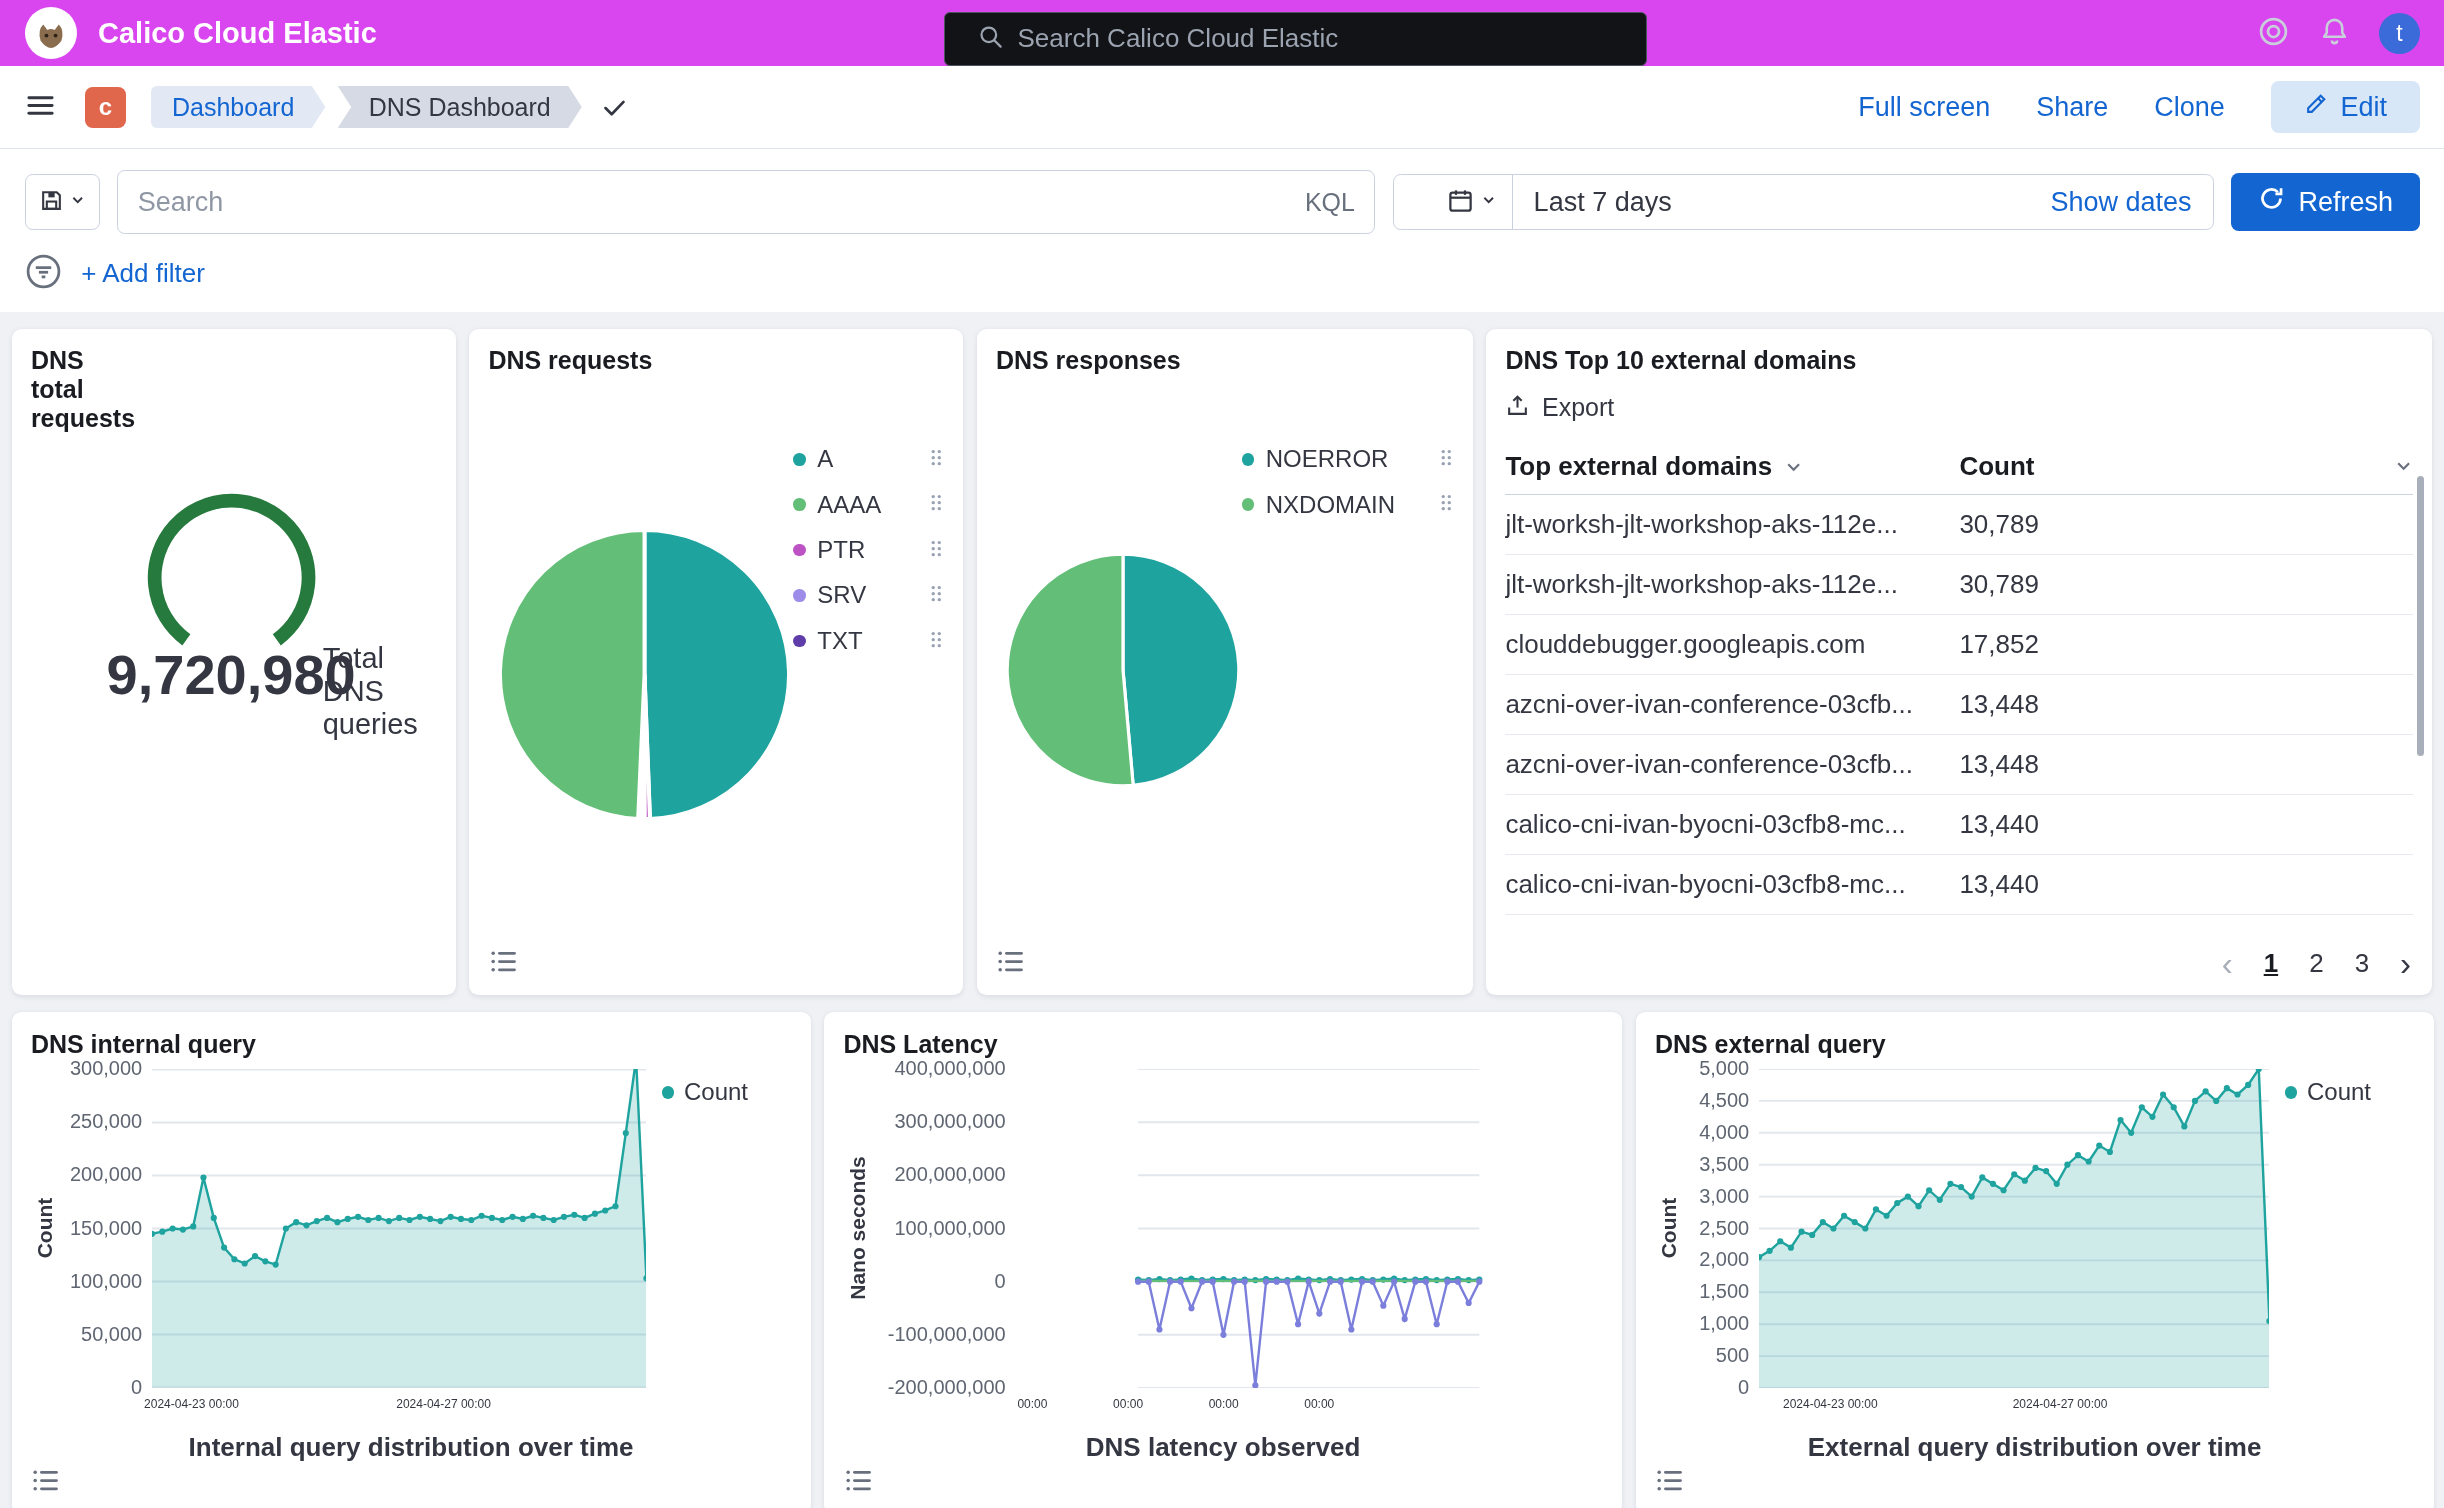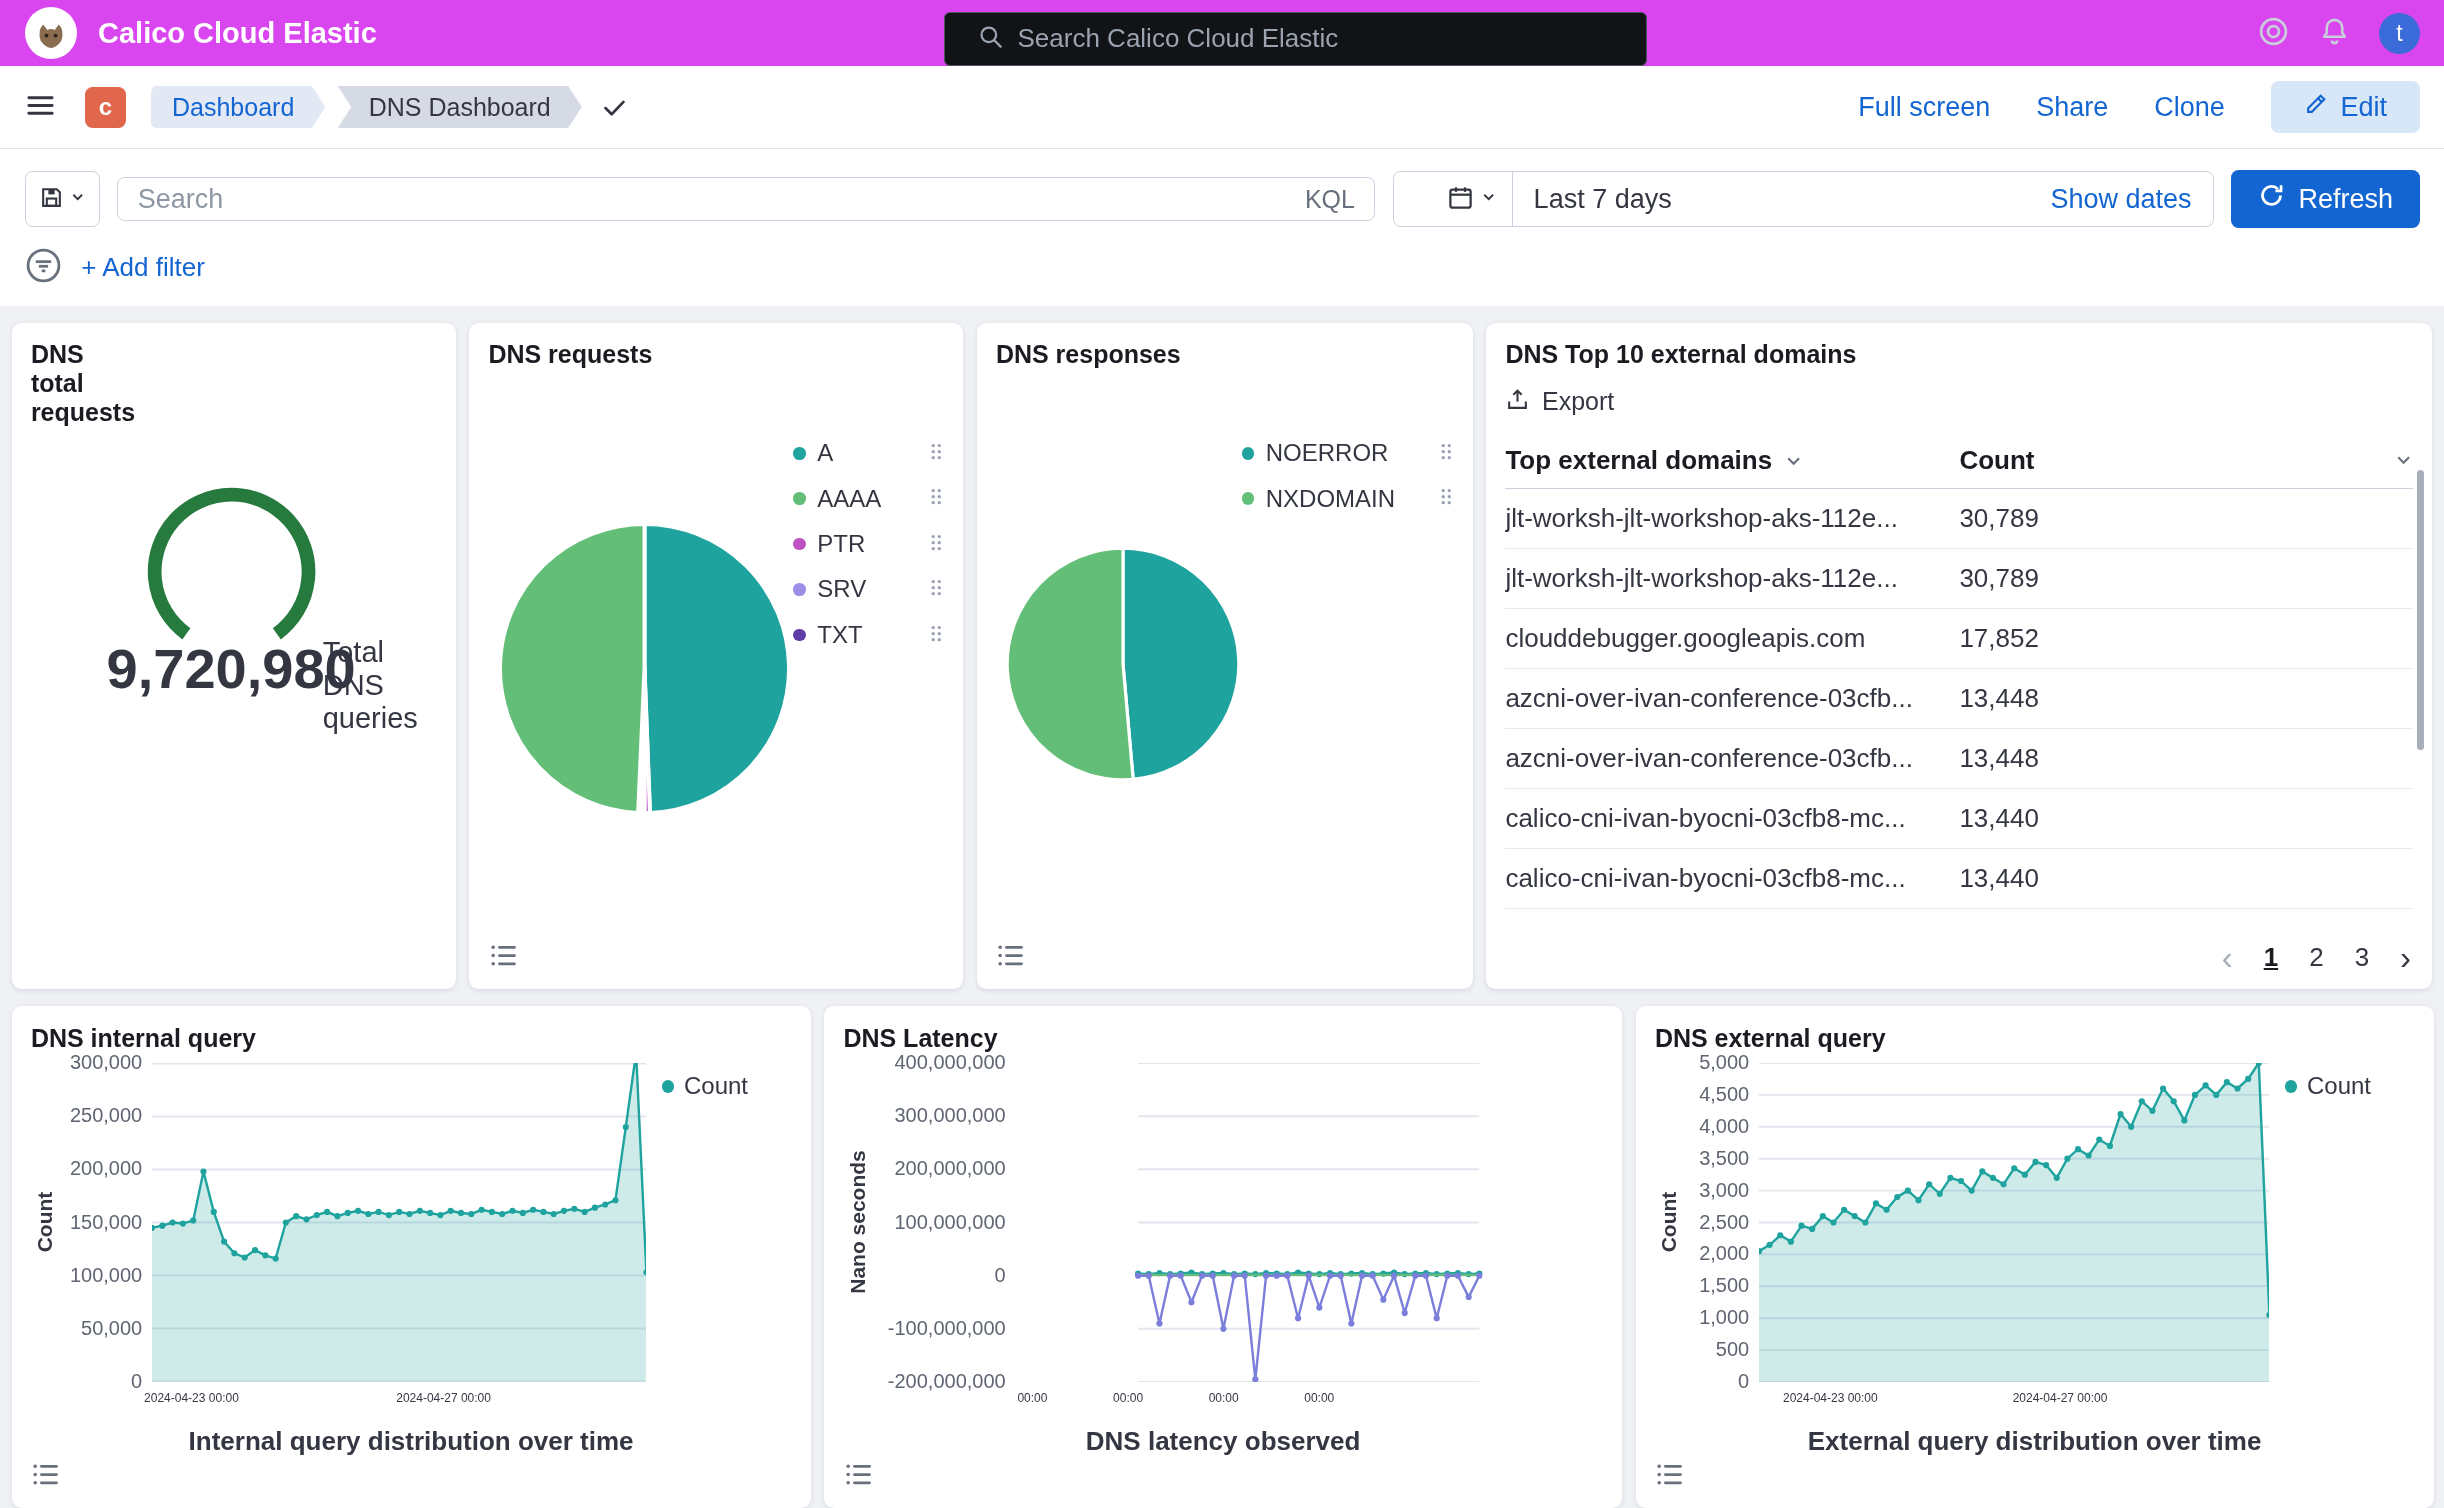--- a/index.html
+++ b/index.html
@@ -31,21 +31,21 @@
   .check-wrap { margin-left:19.3px; display:flex; align-items:center; }
   .nav-actions { margin-left:auto; display:flex; align-items:center; gap:46px; }
   .nav-link { color:#1365D2; font-size:27px; cursor:pointer; }
   .edit-btn { display:flex; align-items:center; gap:11.6px; background:#D8E7F8; color:#1365D2; height:52px;
     padding:0 33px; border-radius:7.7px; font-size:27px; font-weight:500; cursor:pointer; }
 
   
   .querybar { background:#fff; padding:21px 25px 0; display:flex; align-items:center; gap:17.4px; }
   .save-box { width:75px; height:56px; border:1.4px solid #CBD2DF; border-radius:7.7px; display:flex;
     align-items:center; justify-content:center; gap:5.8px; color:#343741; }
-  .search-box { flex:1; height:44px; border:1.4px solid #CBD2DF; border-radius:7.7px; display:flex; align-items:center; padding:0 19.3px; gap:13.5px; background:#fff;}
+  .search-box { flex:1; height:64px; border:1.4px solid #CBD2DF; border-radius:7.7px; display:flex; align-items:center; padding:0 19.3px; gap:13.5px; background:#fff;}
   .search-box input { flex:1; border:none; outline:none; font-size:27px; font-family:inherit; color:#343741;}
   .search-box input::placeholder { color:#8f97a5; }
   .kql { color:#69707D; font-size:25px; }
   .date-box { width:821px; height:56px; border:1.4px solid #CBD2DF; border-radius:7.7px; display:flex; align-items:center;padding-left:38px; }
   .cal-seg { width:81px; height:100%; display:flex; align-items:center; justify-content:center; gap:7.7px; border-right:1.4px solid #CBD2DF; color:#343741;}
   .range-text { padding:0 21px; font-size:27px; color:#343741; }
   .show-dates { margin-left:auto; padding-right:21px; color:#1365D2; font-size:27px; cursor:pointer;}
   .refresh-btn { width:189px; height:58px; background:#1365D2; color:#fff; border-radius:7.7px; display:flex;
     align-items:center; justify-content:center; gap:13.5px; font-size:27px; font-weight:500; cursor:pointer;}
   .filterbar { background:#fff; padding:19.3px 25px 17.4px; display:flex; align-items:center; gap:19.3px; }

